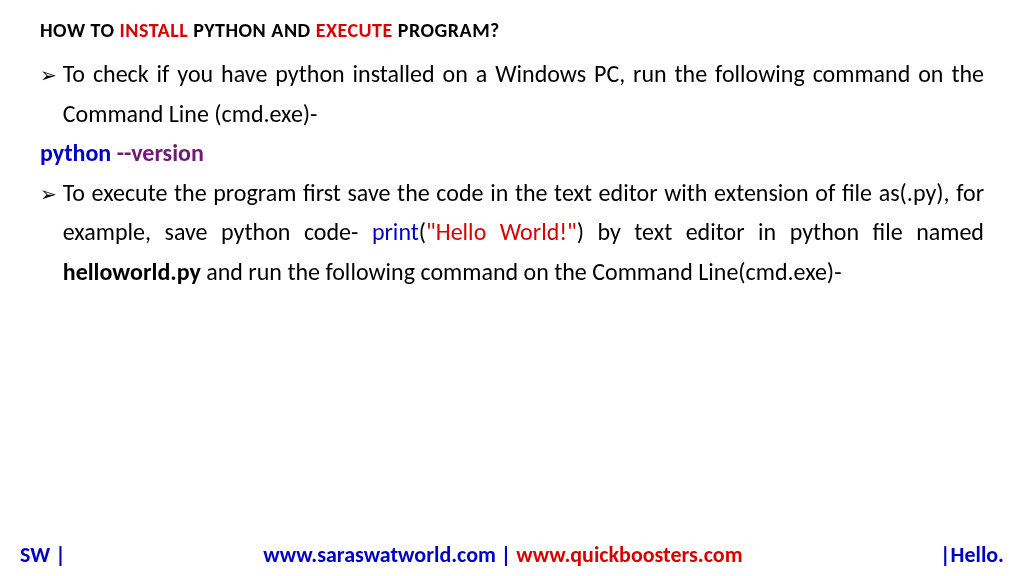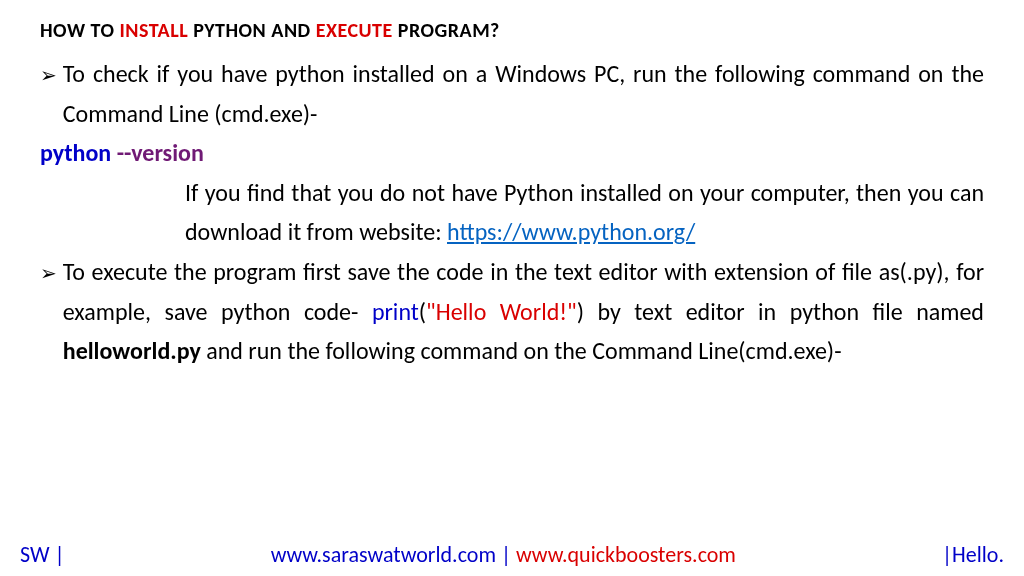--- a/index.html
+++ b/index.html
@@ -45,21 +45,21 @@
     .para { text-align: justify; }
     .footer {
       position: absolute;
       bottom: 8px;
       left: 0;
       width: 100%;
       padding: 0 20px;
       display: flex;
       justify-content: space-between;
       font-size: 22px;
-      font-weight: normal;
+      font-weight: bold;
     }
     .footer .blue { color: #0000c8; }
     .footer .red { color: #d90000; }
     .footer-center { white-space: nowrap; }
   </style>
 </head>
 <body>
 
 <div class="title">
   <span>HOW TO </span><span class="red">INSTALL</span><span> PYTHON AND </span><span class="red">EXECUTE</span><span> PROGRAM?</span>
@@ -69,23 +69,20 @@
 
   <div class="bullet-line">
     <span class="arrow">➢</span>
     <span class="para indent-text" style="flex:1">To check if you have python installed on a Windows PC, run the following command on the Command Line (cmd.exe)-</span>
   </div>
 
   <div>
     <span class="cmd">python </span><span class="cmd-flag">--version</span>
   </div>
 
-  <div class="indent2 para">
-    <span>If you find that you do not have Python installed on your computer, then you can download it from website: </span><a href="#" class="link">https://www.python.org/</a>
-  </div>
 
   <div class="bullet-line">
     <span class="arrow">➢</span>
     <span class="para" style="flex:1"><span>To execute the program first save the code in the text editor with extension of file as(.py), for example, save python code- </span><span class="blue-print">print</span><span>(</span><span class="red-str">"Hello World!"</span><span>)</span><span> by text editor in python file named </span><span class="bold">helloworld.py</span><span> and run the following command on the Command Line(cmd.exe)-</span></span>
   </div>
 
 
 
 </div>
 

